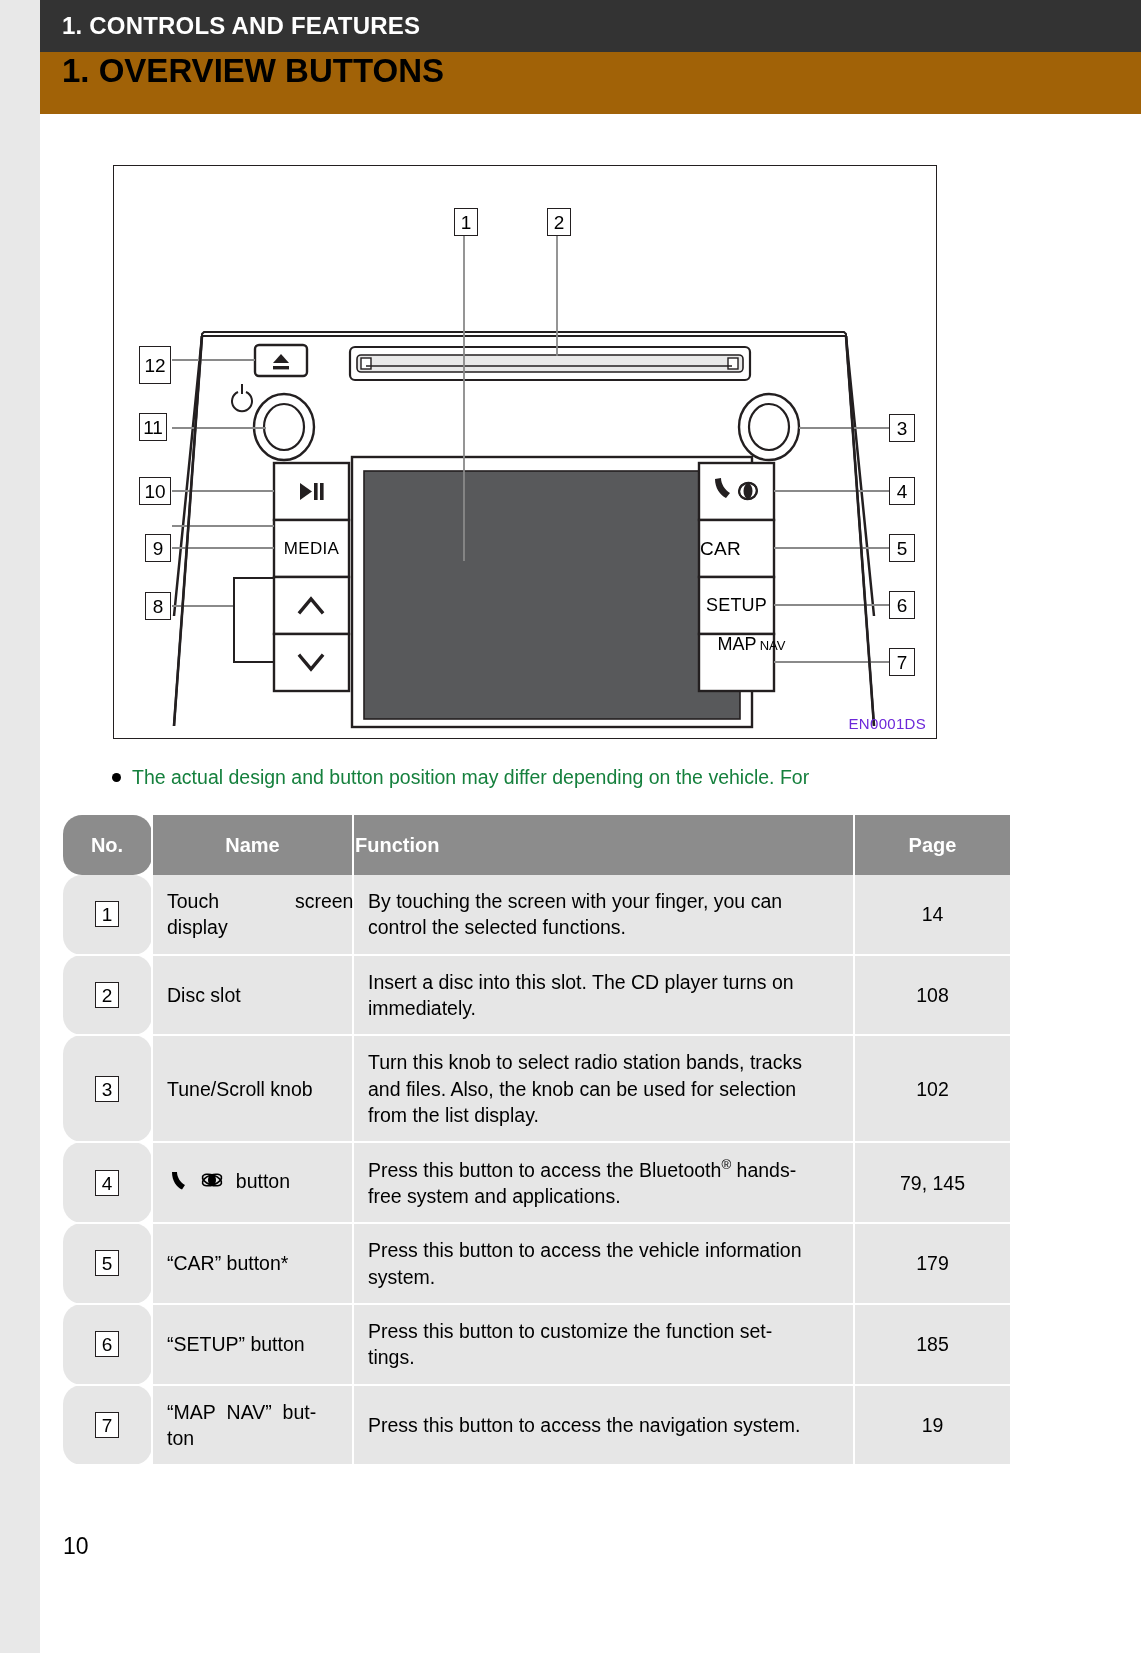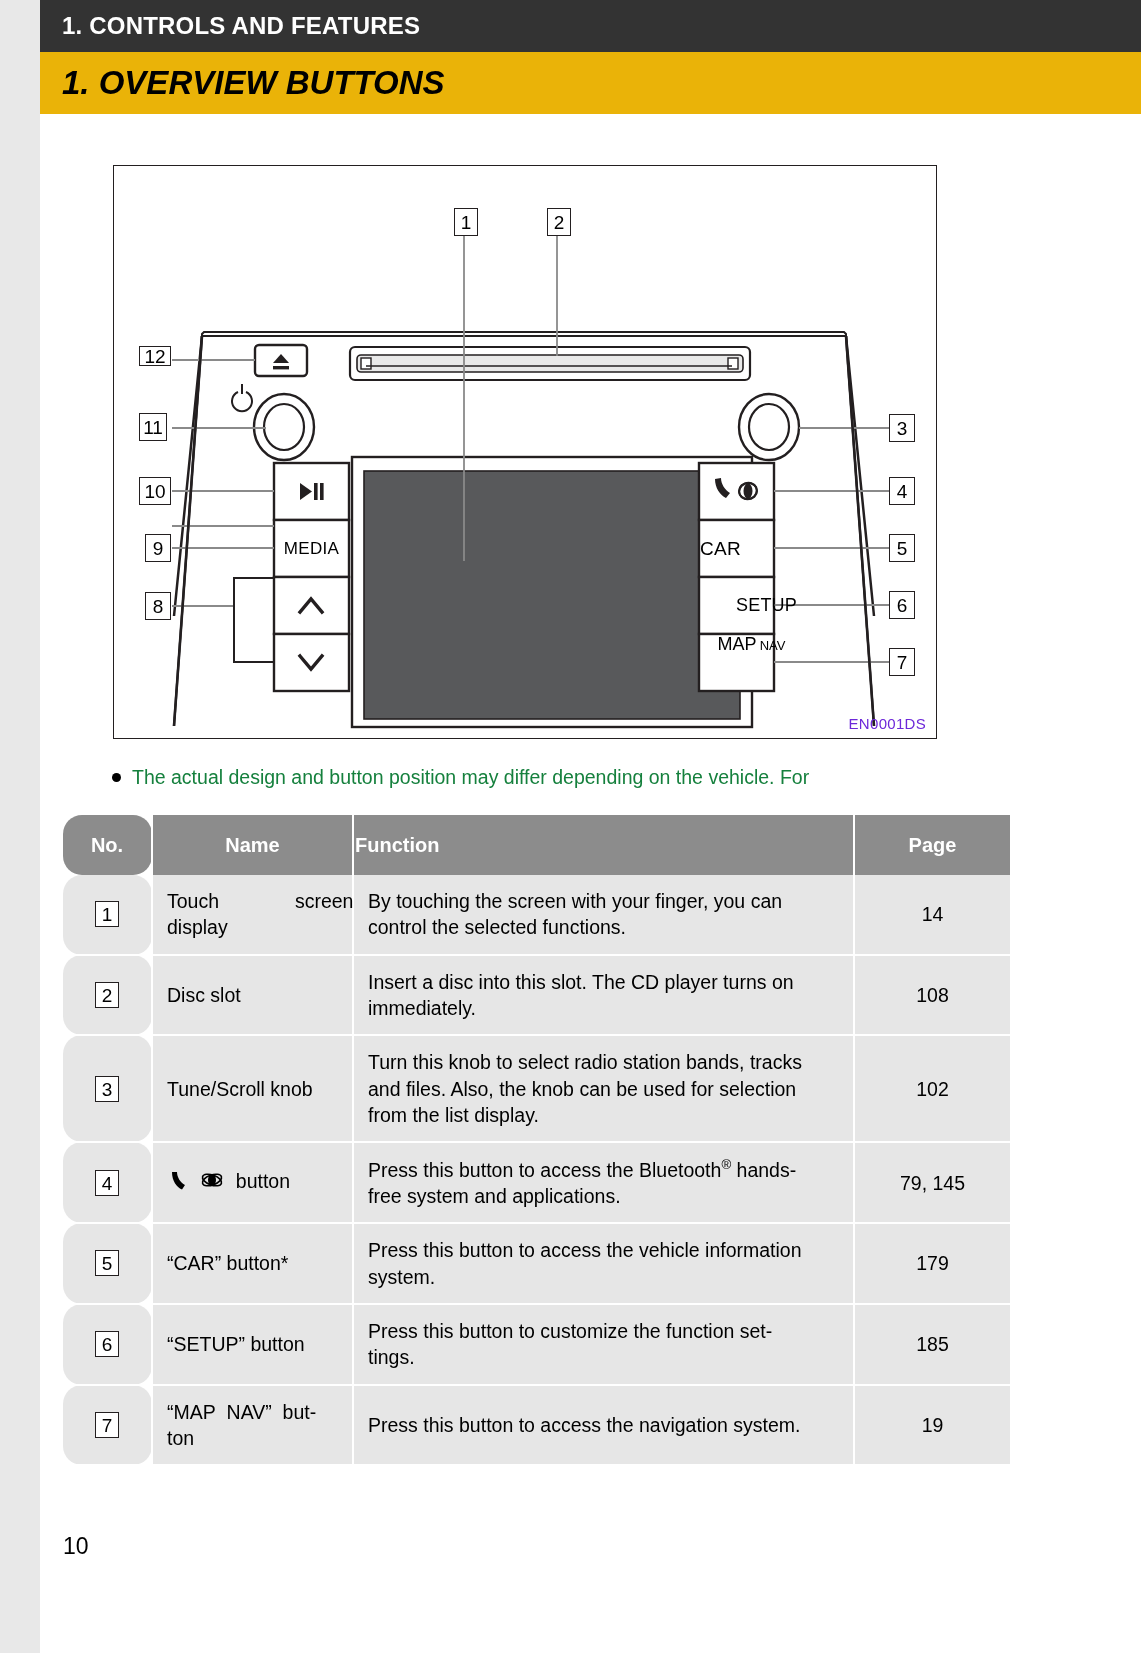--- a/index.html
+++ b/index.html
@@ -29,24 +29,23 @@
     font-size: 24px;
     font-weight: bold;
     letter-spacing: 0.2px;
     padding-left: 22px;
     white-space: nowrap;
   }
   .chap-bar {
     position: absolute;
     left: 40px; top: 52px;
     width: 1101px; height: 62px;
-    background: #eab308;
+    background: #a16207;
     display: flex;
-    align-items: center;
-    font-style: italic;
+    align-items: flex-start;
   }
   .chap-bar-text {
     color: #000000;
     font-size: 33px;
     font-weight: bold;
     padding-left: 22px;
     white-space: nowrap;
   }
 
   
@@ -306,41 +305,41 @@
     <g stroke="#231f20" stroke-width="2.6" fill="none">
       <path d="M88,170 L60,560"></path>
       <path d="M732,170 L760,560"></path>
     </g>
   </svg>
 
   <div style="position:absolute; left:160px; top:354px; width:75px; height:57px; display:flex; align-items:center; justify-content:center; font-size:17px; letter-spacing:.3px;">MEDIA</div>
 
   <div style="position:absolute; left:569px; top:354px; width:75px; height:57px; display:flex; align-items:center; justify-content:center; font-size:19px; letter-spacing:.3px;">CAR</div>
 
-  <div style="position:absolute; left:585px; top:411px; width:75px; height:57px; display:flex; align-items:center; justify-content:center; font-size:18px; letter-spacing:.2px;margin-left:30px;">SETUP</div>
+  <div style="position:absolute; left:585px; top:411px; width:75px; height:57px; display:flex; align-items:center; justify-content:center; font-size:18px; letter-spacing:.2px;">SETUP</div>
 
   <div style="position:absolute; left:585px; top:468px; width:75px; height:57px; display:flex; align-items:baseline; justify-content:center; gap:3px;padding-left:15px;">
     <span style="font-size:18px;">MAP</span>
     <span style="font-size:13px;">NAV</span>
   </div>
 
   <div class="callout" style="left:340px; top:42px; width:24px; height:28px;">1</div>
   <div class="callout" style="left:433px; top:42px; width:24px; height:28px;">2</div>
 
   <div class="callout" style="left:775px; top:248px; width:26px; height:28px;">3</div>
   <div class="callout" style="left:775px; top:311px; width:26px; height:28px;">4</div>
   <div class="callout" style="left:775px; top:368px; width:26px; height:28px;">5</div>
   <div class="callout" style="left:775px; top:425px; width:26px; height:28px;">6</div>
   <div class="callout" style="left:775px; top:482px; width:26px; height:28px;">7</div>
 
   <div class="callout" style="left:31px; top:426px; width:26px; height:28px;">8</div>
   <div class="callout" style="left:31px; top:368px; width:26px; height:28px;">9</div>
   <div class="callout" style="left:25px; top:311px; width:32px; height:28px;">10</div>
   <div class="callout" style="left:25px; top:247px; width:28px; height:28px;text-align:right;">11</div>
-  <div class="callout" style="left:25px; top:180px; width:32px; height:20px;">12</div>
+  <div class="callout" style="left:25px; top:180px; width:32px; height:38px;">12</div>
 
   <div class="fig-code">EN0001DS</div>
 </div>
 
 <div class="note">
   <span class="dot"></span>
   <span class="ntext">
     <span>The actual design and button position may differ depending on the vehicle. For</span>
   </span>
 </div>

